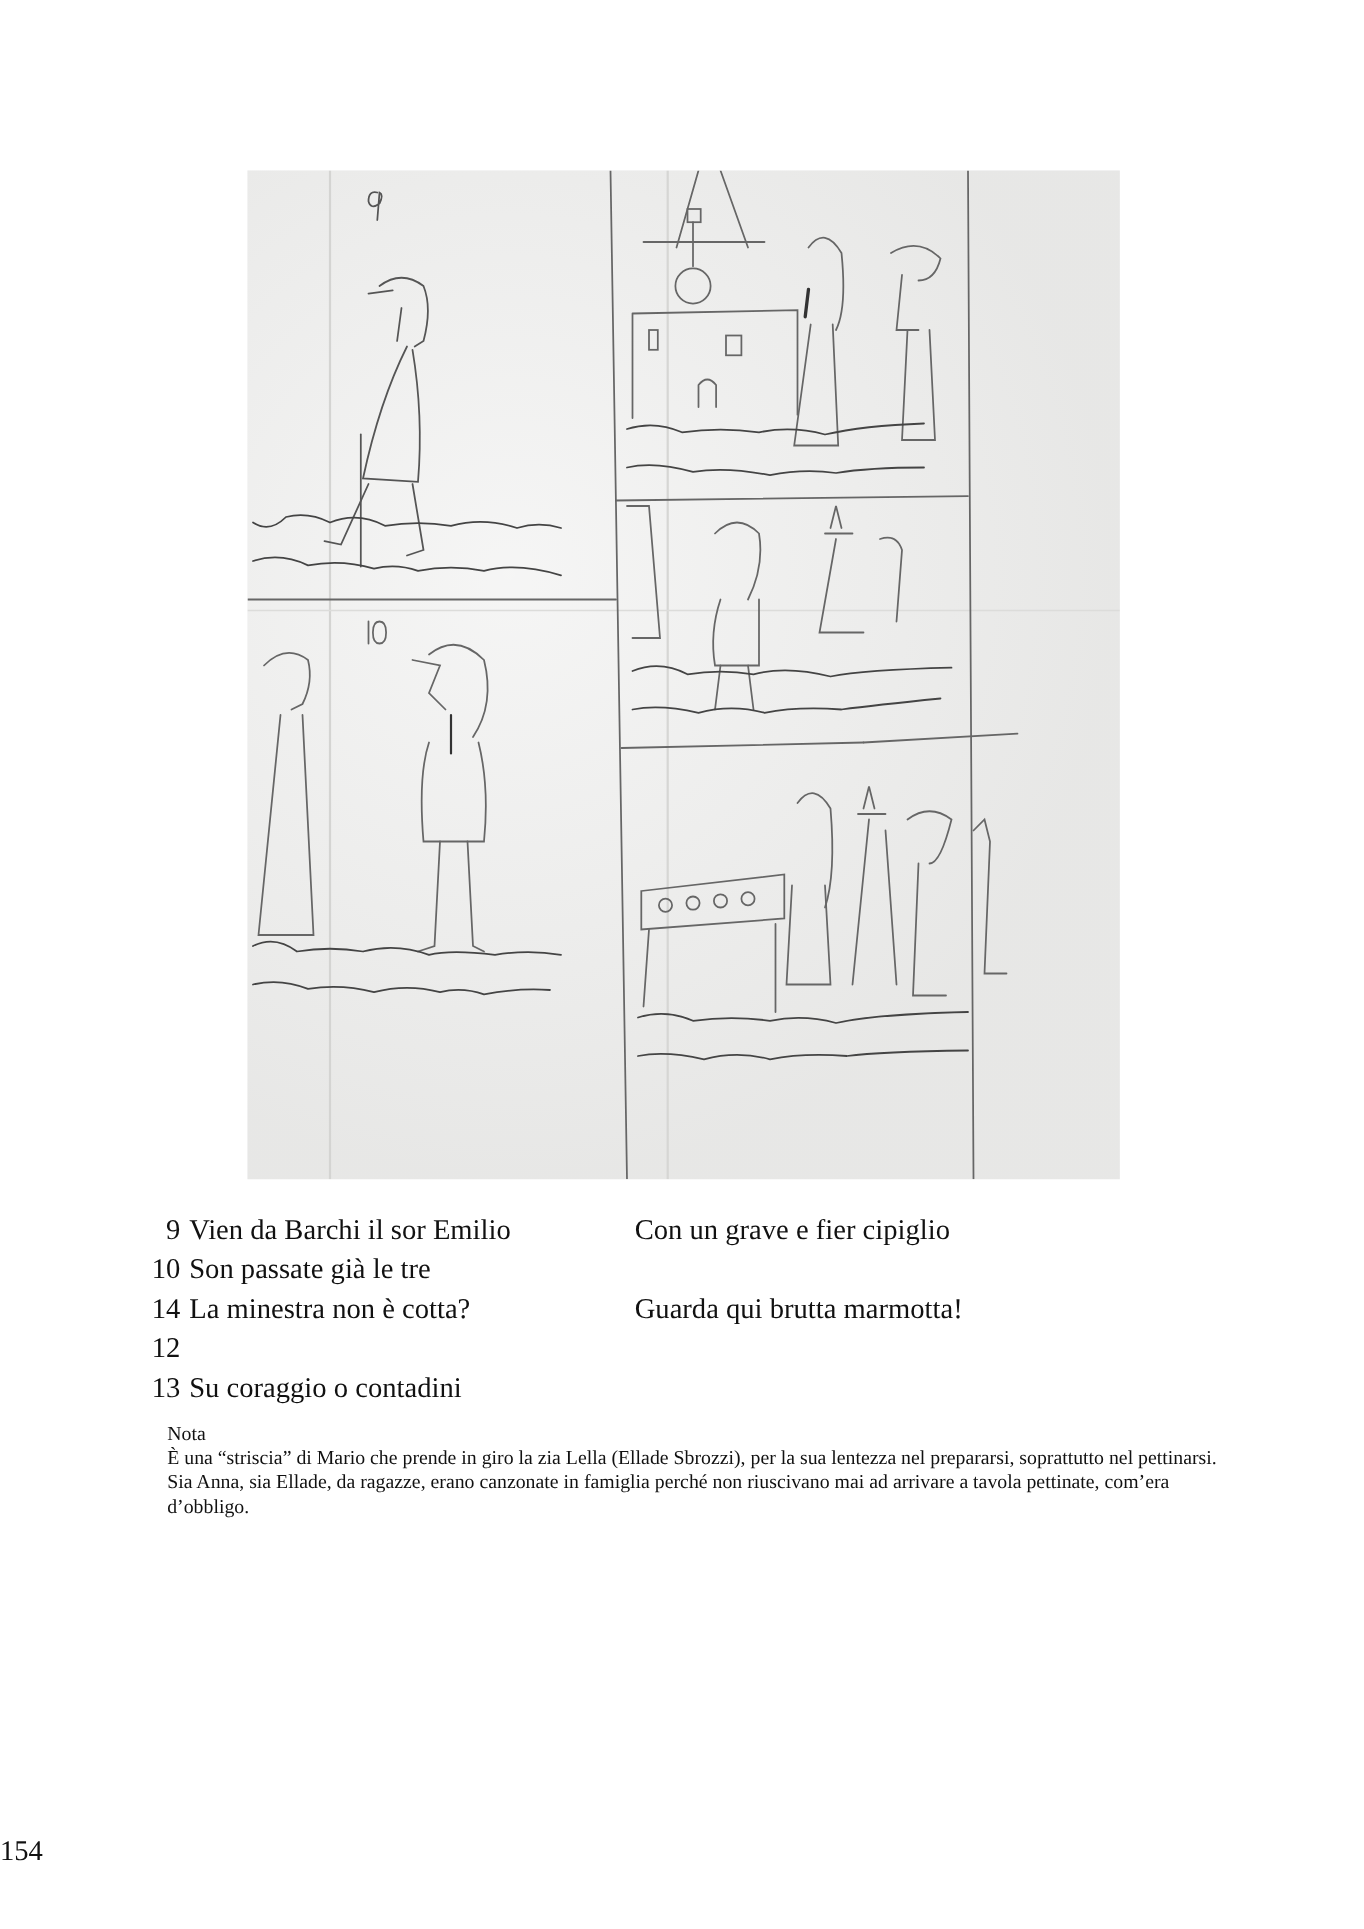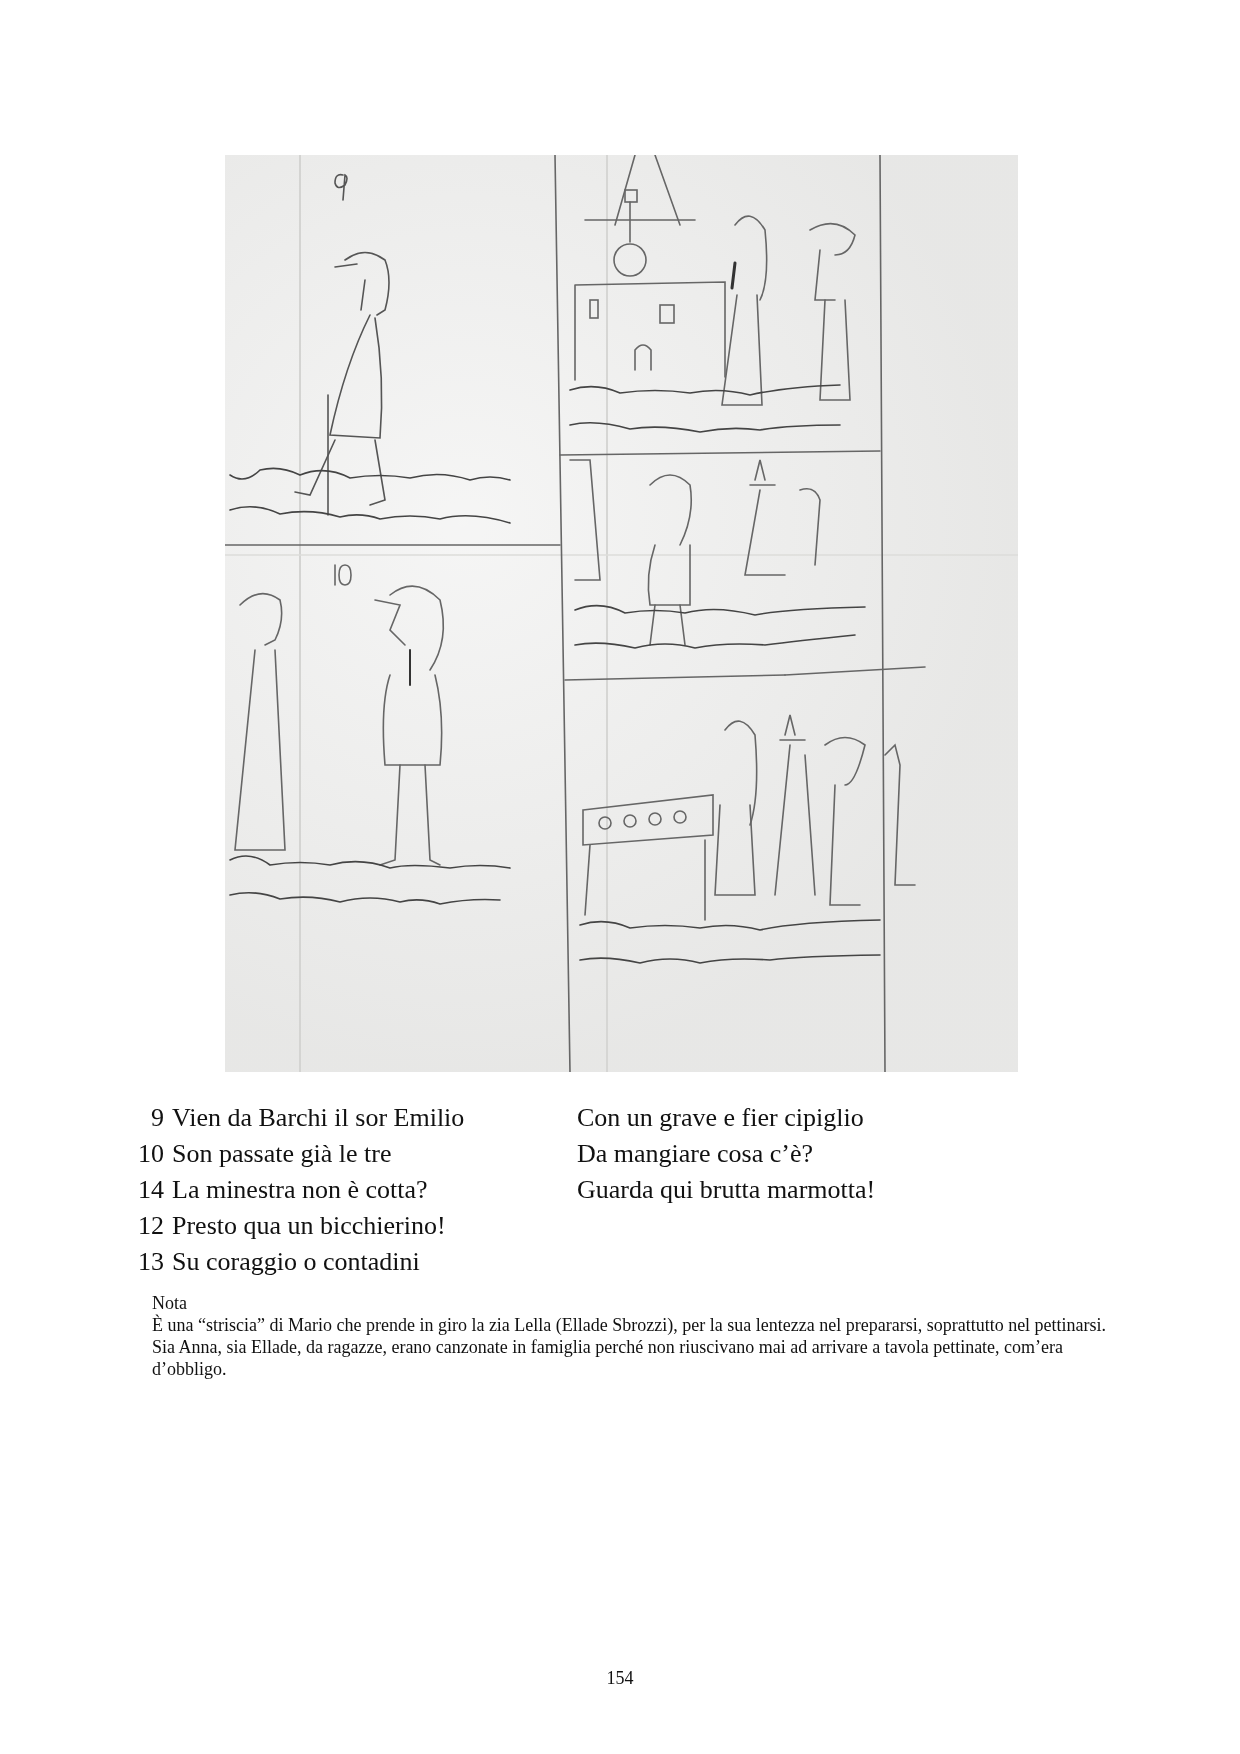--- a/index.html
+++ b/index.html
@@ -26,21 +26,21 @@
 
   .note {
     position: absolute; left: 152px; top: 1292px; width: 970px;
     font-size: 18px; line-height: 22px;
   }
   .note-title { margin: 0; }
   .note-body { margin: 0; }
 
   .page-number {
     position: absolute; left: 0; width: 1240px; top: 1668px;
-    text-align: center; font-size: 18px;
+    font-size: 26px;
   }
 </style>
 </head>
 <body>
 
 <div class="sketch">
   <svg width="793" height="917" viewBox="0 0 793 917" fill="none" stroke="#555" stroke-width="1.6" stroke-linecap="round">
 
     <line x1="75" y1="0" x2="75" y2="917" stroke="#d4d4d2" stroke-width="2"></line>
     <line x1="382" y1="0" x2="382" y2="917" stroke="#d6d6d4" stroke-width="2"></line>
@@ -137,30 +137,28 @@
 
 <div class="verses">
   <div class="verse-row">
     <span class="verse-num">9</span>
     <span class="verse-left">Vien da Barchi il sor Emilio</span>
     <span class="verse-right">Con un grave e fier cipiglio</span>
   </div>
   <div class="verse-row">
     <span class="verse-num">10</span>
     <span class="verse-left">Son passate già le tre</span>
-    <span class="verse-right">Da mangiare cosa c’è?</span>
   </div>
   <div class="verse-row">
     <span class="verse-num">14</span>
     <span class="verse-left">La minestra non è cotta?</span>
     <span class="verse-right">Guarda qui brutta marmotta!</span>
   </div>
   <div class="verse-row">
     <span class="verse-num">12</span>
-    <span class="verse-right">Presto qua un bicchierino!</span>
   </div>
   <div class="verse-row">
     <span class="verse-num">13</span>
     <span class="verse-left">Su coraggio o contadini</span>
   </div>
 </div>
 
 <div class="note">
   <p class="note-title">Nota</p>
   <p class="note-body">È una “striscia” di Mario che prende in giro la zia Lella (Ellade Sbrozzi), per la sua lentezza nel prepararsi, soprattutto nel pettinarsi. Sia Anna, sia Ellade, da ragazze, erano canzonate in famiglia perché non riuscivano mai ad arrivare a tavola pettinate, com’era d’obbligo.</p>

